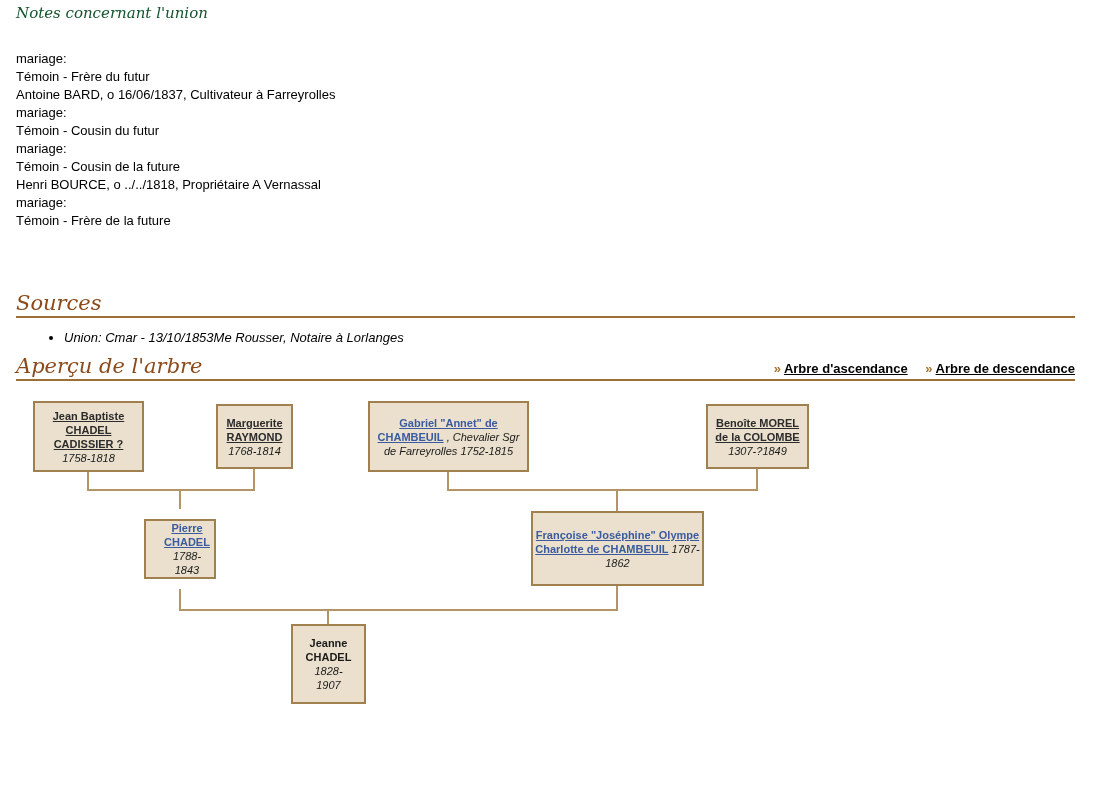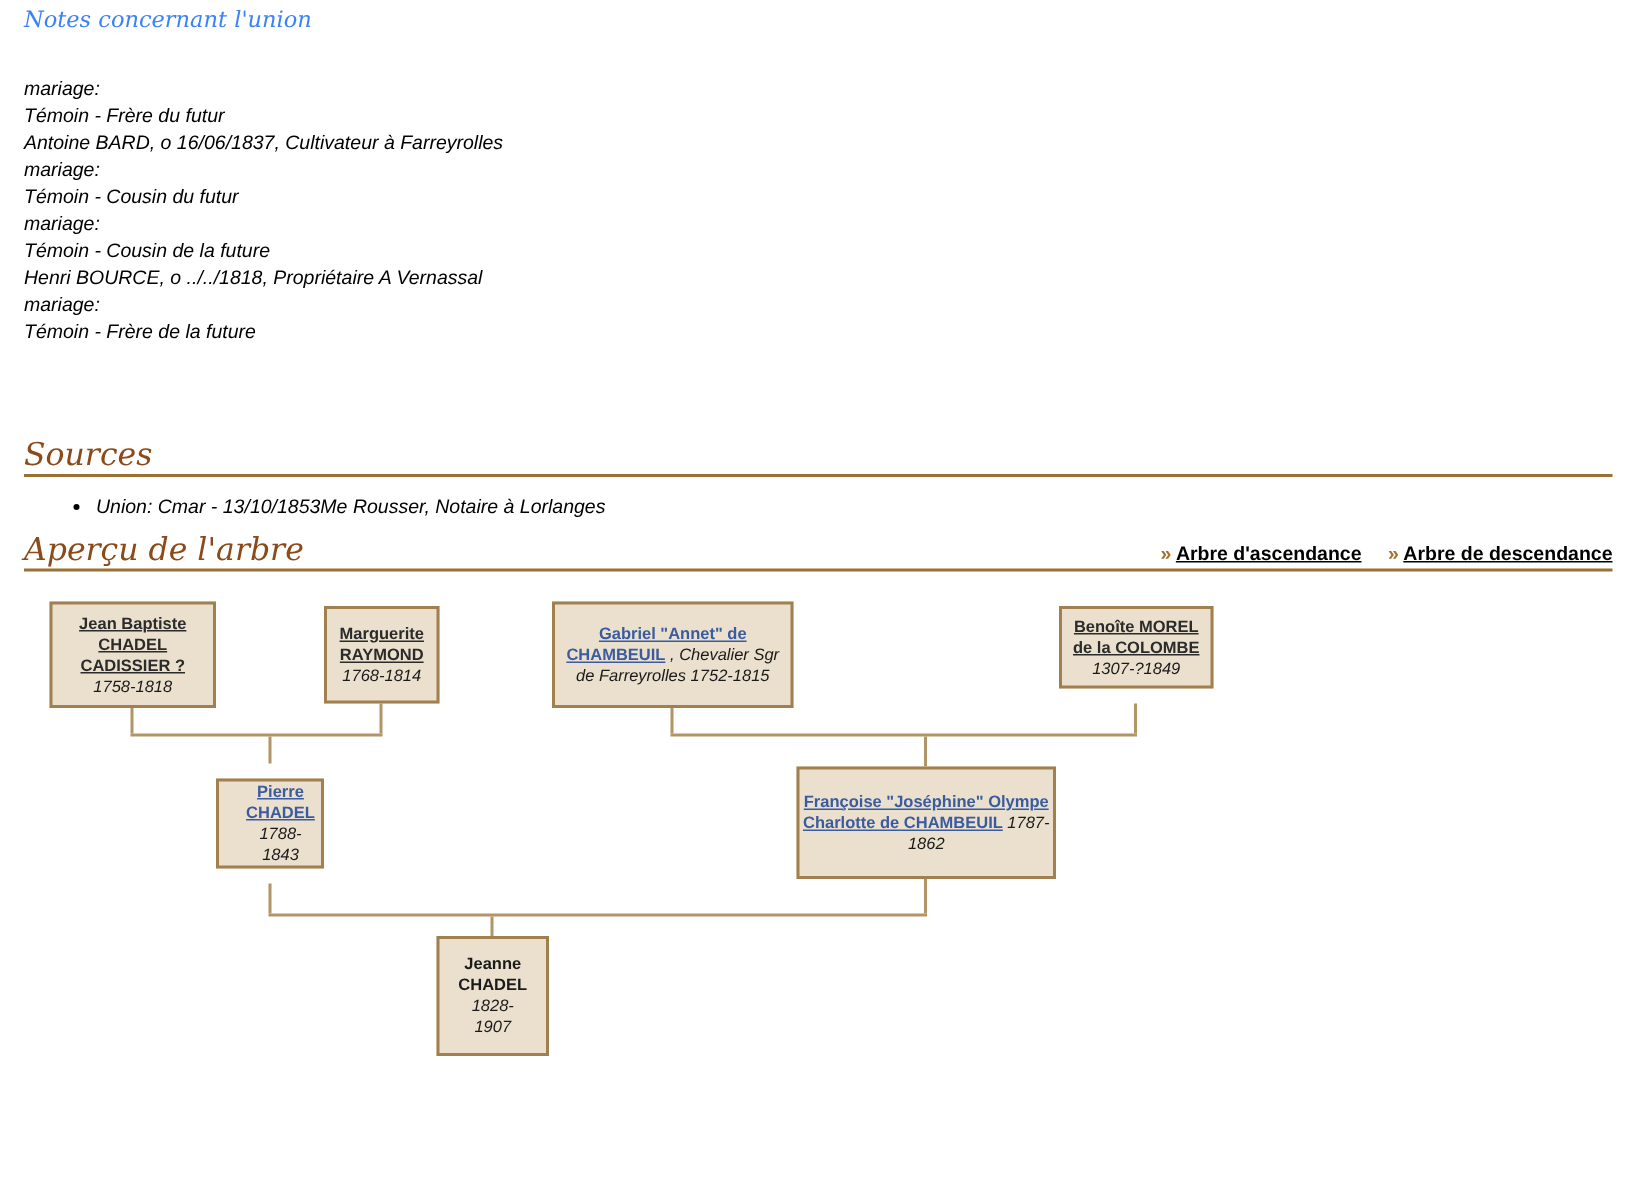--- a/index.html
+++ b/index.html
@@ -3,35 +3,35 @@
 <meta charset="utf-8">
 <style>
   html, body { margin:0; padding:0; background:#ffffff; }
   body { font-family:"Liberation Sans", sans-serif; font-size:13px; color:#000; }
   .page { position:relative; width:1100px; height:786px; overflow:hidden; }
   .content { margin:0 25px 0 16px; }
 
   
   .notes-heading {
     font-family:"DejaVu Serif", serif; font-style:italic; font-weight:normal;
-    font-size:15px; color:#3b82f6; margin:4px 0 28px 0;
+    font-size:15px; color:#14532d; margin:4px 0 28px 0;
   }
   .section-head {
     display:flex; justify-content:space-between; align-items:flex-end;
     border-bottom:2px solid #9c7035; padding-bottom:1px;
   }
   .section-title {
     font-family:"DejaVu Serif", serif; font-style:italic; font-weight:normal;
     font-size:21px; color:#8b4a1a; margin:0; line-height:1.1;
   }
   .sources-head { margin-top:62px; }
   .tree-head { margin-top:10px; }
 
   
-  .notes-block { line-height:18px;font-style:italic; }
+  .notes-block { line-height:18px; }
   .note-line { white-space:pre; }
 
   
   .sources-list { margin:12px 0 0 0; padding-left:48px; }
   .sources-list li { font-style:italic; margin:0; }
 
   
   .tree-links { white-space:nowrap; padding-bottom:2px; }
   .tree-link { color:#000; font-weight:bold; text-decoration:none; cursor:pointer; margin-left:14px; }
   .tree-link .chev { color:#a5742c; text-decoration:none; margin-right:3px; font-weight:bold; }
@@ -98,21 +98,21 @@
         <span class="plink dark">Jean Baptiste CHADEL CADISSIER ?</span>
         <span class="pdates block">1758-1818</span>
       </div>
       <div class="pbox" style="left:200px; top:10px; width:77px; height:65px;">
         <span class="plink dark">Marguerite RAYMOND</span>
         <span class="pdates block">1768-1814</span>
       </div>
       <div class="pbox" style="left:352px; top:7px; width:161px; height:71px;">
         <div><span class="plink blue">Gabriel "Annet" de CHAMBEUIL</span><span class="ptail"> , Chevalier Sgr de Farreyrolles 1752-1815</span></div>
       </div>
-      <div class="pbox" style="left:690px; top:10px; width:103px; height:55px;">
+      <div class="pbox" style="left:690px; top:10px; width:103px; height:65px;">
         <span class="plink dark">Benoîte MOREL de la COLOMBE</span>
         <span class="pdates block">1307-?1849</span>
       </div>
 
       <div class="pbox" style="left:128px; top:125px; width:72px; height:60px;padding-left:16px;">
         <span class="plink blue">Pierre CHADEL</span>
         <span class="pdates block pre">1788-
 1843</span>
       </div>
       <div class="pbox" style="left:515px; top:117px; width:173px; height:75px;">

